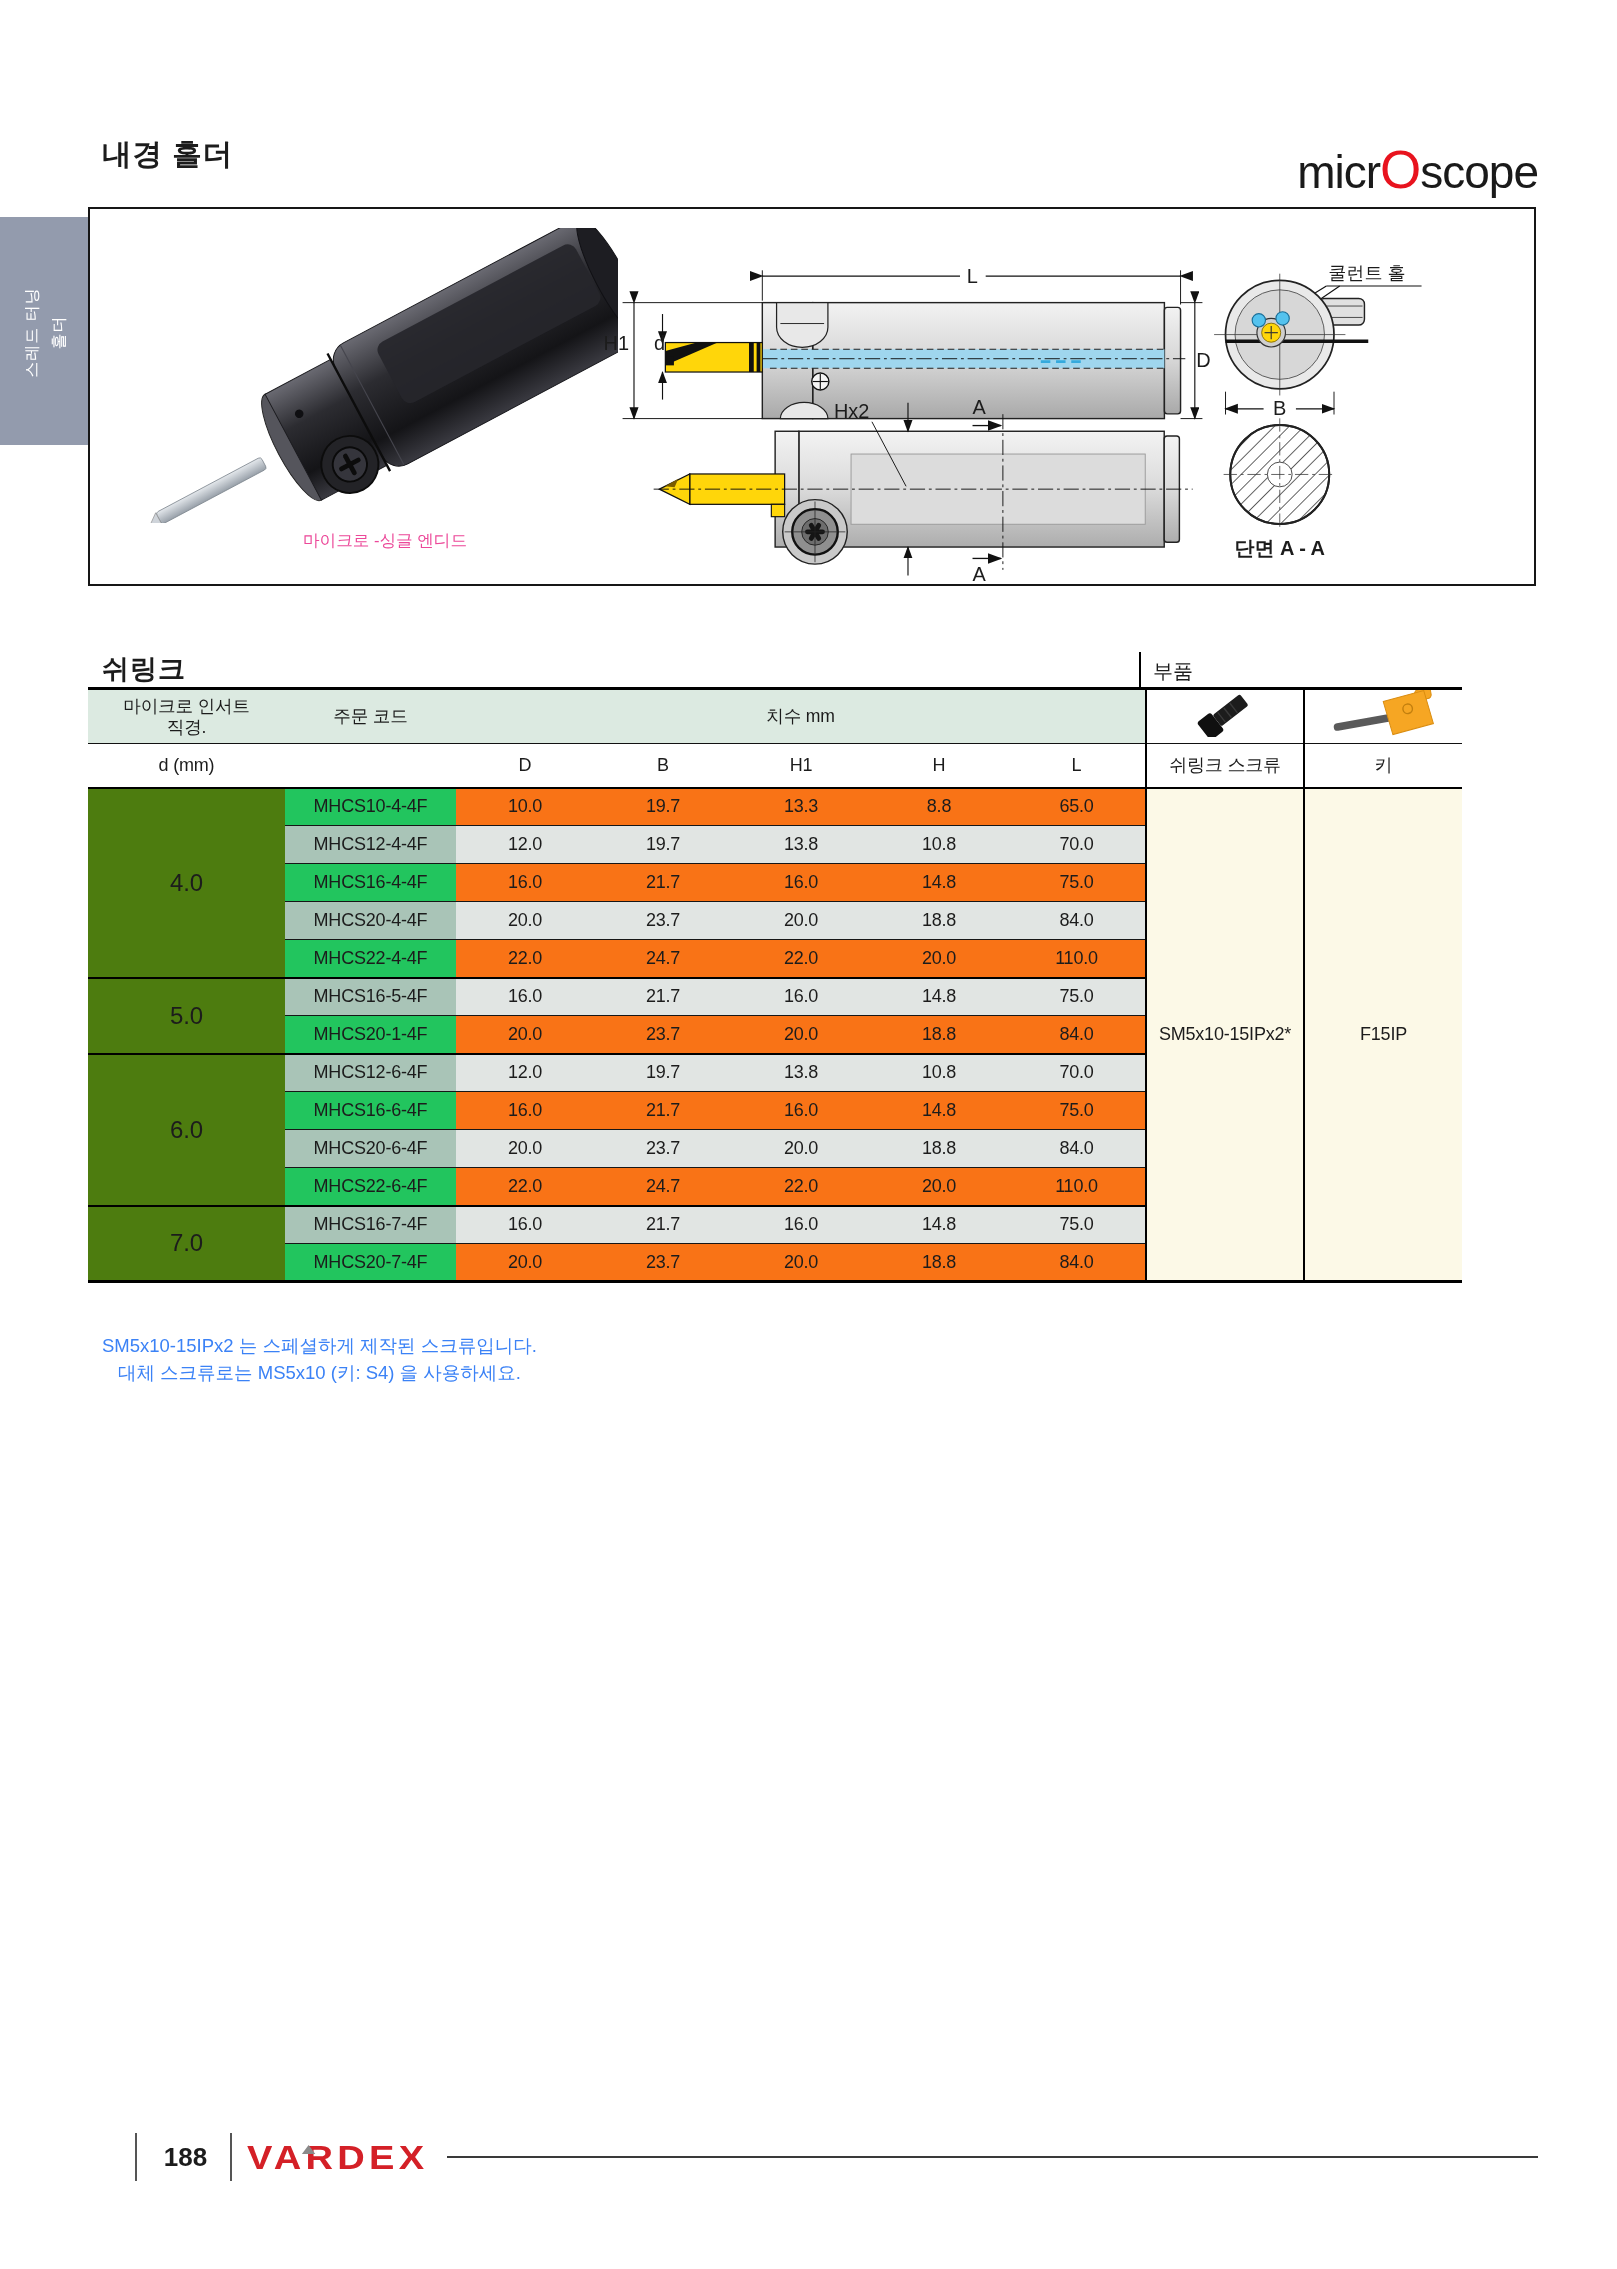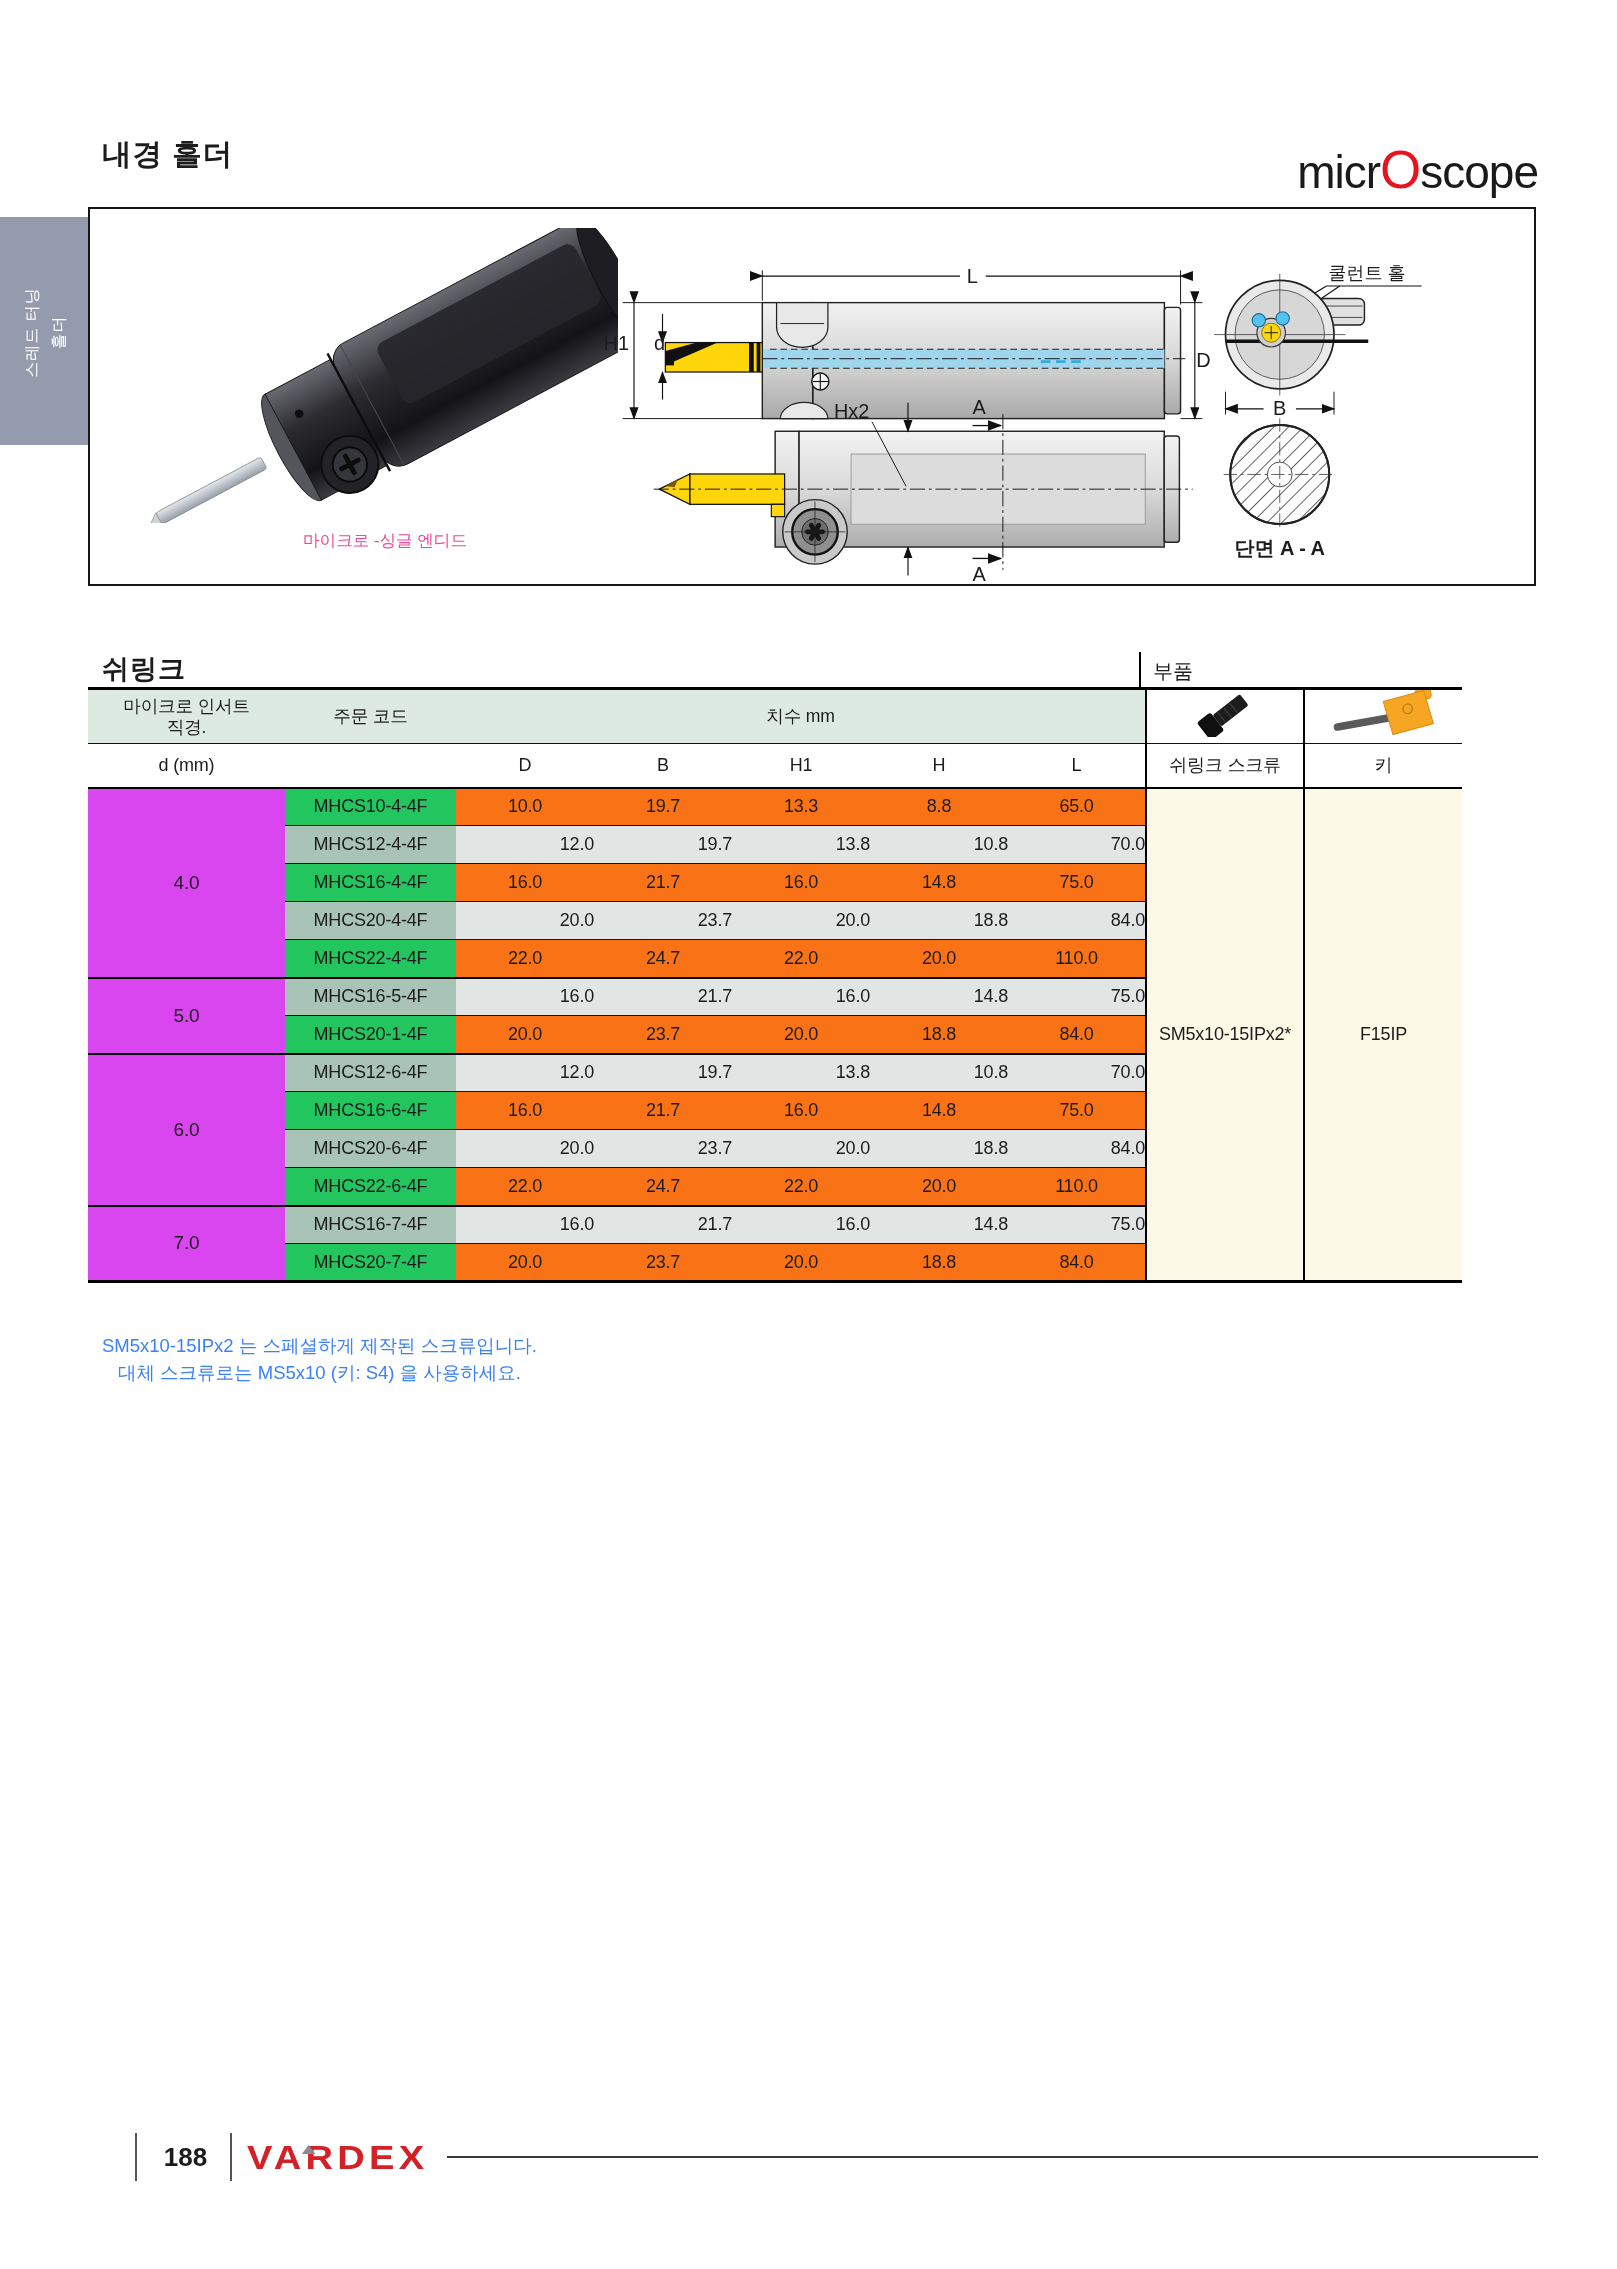--- a/index.html
+++ b/index.html
@@ -38,22 +38,22 @@
     border-collapse:collapse; table-layout:fixed; border-bottom:3.3px solid #000; }
   table.spec th, table.spec td { font-weight:400; text-align:center; vertical-align:middle; letter-spacing:-0.2px; }
   thead tr.r1 th { height:53px; background:#dceae1; border-bottom:1.5px solid #111; border-top:3.8px solid #000; font-size:17.6px; line-height:21px; }
   thead tr.r1 th.icon-cell { background:#ffffff; }
   thead tr.r2 th { height:44px; background:#ffffff; border-bottom:2.9px solid #000; font-size:18px; font-weight:400; }
   .p-left { border-left:2.4px solid #000; }
   tbody td { height:38px; font-size:18px; }
   tr.light td.code-cell { background:#22c55e; }
   tr.dark  td.code-cell { background:#a9c4b7; }
   tr.light td.val-cell  { background:#f97316; }
-  tr.dark  td.val-cell  { background:#e1e5e3;text-align:right; }
-  td.d-cell { background:#d946ef; font-size:19px; }
+  tr.dark  td.val-cell  { background:#e1e5e3; }
+  td.d-cell { background:#4d7c0f; font-size:24px; }
   tr.row-line td.code-cell, tr.row-line td.val-cell { border-top:1.5px solid #161616; }
   tr.group-start td { border-top:2.9px solid #000 !important; }
   td.part-cell { background:#fcf9e7; border-left:2.4px solid #000; font-size:18px; }
   
   .notes { position:absolute; left:102px; top:1332px; font-size:18.5px; line-height:27px; color:#3b82f6;text-align:center; }
   
   .footer-vline1 { position:absolute; left:135px; top:2133px; width:1.9px; height:48px; background:#555; }
   .footer-vline2 { position:absolute; left:230px; top:2133px; width:1.9px; height:48px; background:#555; }
   .page-number { position:absolute; left:152px; top:2142px; width:67px; text-align:center; font-size:26px; font-weight:600; }
   .brand-logo { position:absolute; left:247px; top:2138px; font-size:34px; font-weight:800; color:#d42027;

